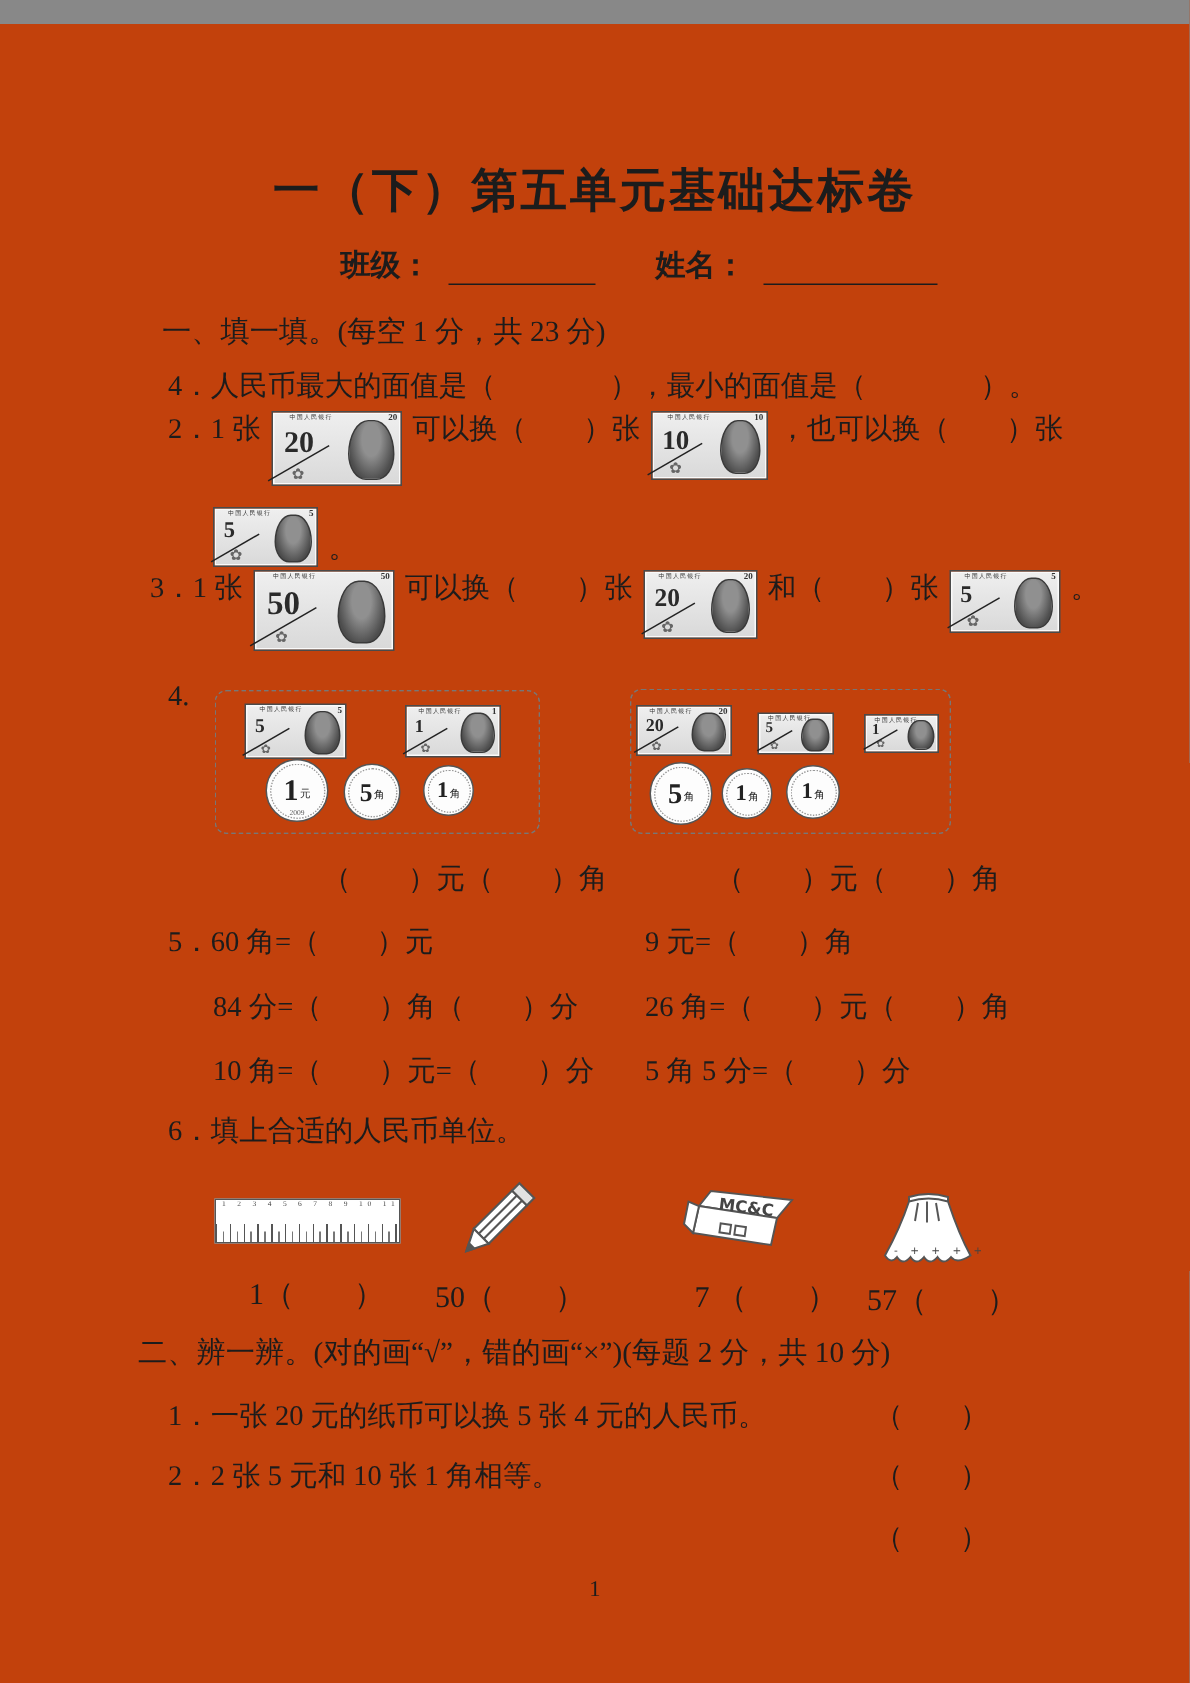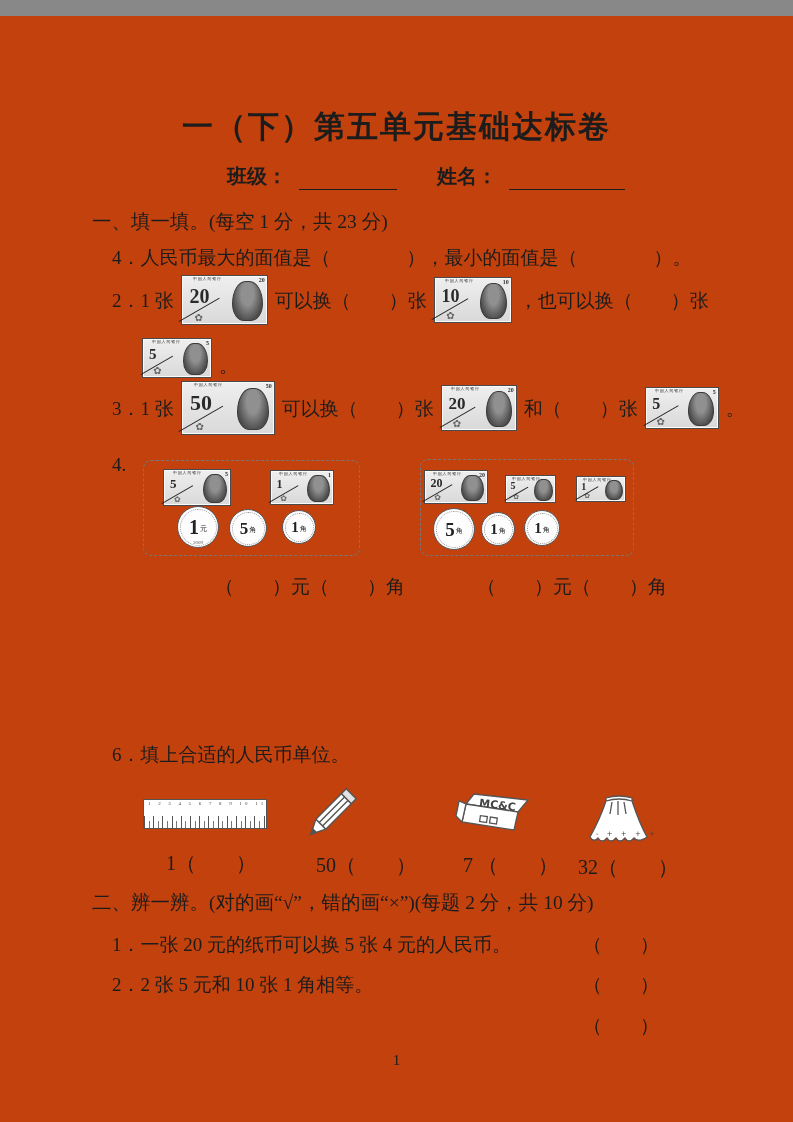--- a/index.html
+++ b/index.html
@@ -1,20 +1,20 @@
 <!DOCTYPE html>
 <html><head>
 <meta charset="utf-8">
 <style>
   html,body{margin:0;padding:0;background:#888;}
   .page{position:relative;width:793px;height:1122px;background:#c2410c;margin:16px auto;
         font-family:"Liberation Serif","DejaVu Serif",serif;color:#1c1c1c;overflow:hidden;}
   .t{white-space:pre;font-size:19px;line-height:25px;}
   .abs{position:absolute;}
-  .row{position:absolute;display:flex;align-items:center;gap:7px;}
+  .row{position:absolute;display:flex;align-items:flex-start;gap:7px;}
   .title{position:absolute;top:90px;left:0;width:100%;text-align:center;
          font-family:"DejaVu Sans","Liberation Sans",sans-serif;font-weight:700;font-size:31px;letter-spacing:2px;}
   .idline{position:absolute;top:147px;left:227px;display:flex;align-items:flex-end;gap:12px;
           font-weight:700;font-size:20px;}
   .uline{display:inline-block;border-bottom:1.6px solid #1c1c1c;height:20px;}
   .sechead{font-size:19.5px;}
   
   .note{position:relative;flex:none;display:inline-block;border:1px solid #4a4a4a;
         background:linear-gradient(180deg,#efefef,#d9d9d9);box-shadow:inset 0 0 0 1px #fafafa;}
   .note .bank{position:absolute;top:0;left:13%;font-size:5px;color:#333;letter-spacing:1px;
@@ -57,21 +57,21 @@
   <div class="title">一（下）第五单元基础达标卷</div>
 
   <div class="idline">
     <span>班级：</span>
     <span class="uline" style="width:98px"></span>
     <span style="width:16px"></span>
     <span>姓名：</span>
     <span class="uline" style="width:116px"></span>
   </div>
 
-  <div class="abs t sechead" style="left:92px;top:193px">一、填一填。(每空 1 分，共 23 分)</div>
+  <div class="abs t sechead" style="left:108px;top:193px">一、填一填。(每空 1 分，共 23 分)</div>
 
   <div class="abs t" style="left:112px;top:229px">4．人民币最大的面值是（　　　　），最小的面值是（　　　　）。</div>
 
   <div class="row" style="left:112px;top:258px;height:52px">
     <span class="t">2．1 张</span>
     <span class="note" style="width:85px;height:48px">
       <span class="bank">中国人民银行</span>
       <span class="num" style="font-size:20px">20</span>
       <span class="emblem">✿</span>
       <span class="face"></span>
@@ -95,21 +95,21 @@
       <span class="bank">中国人民银行</span>
       <span class="num" style="font-size:15px">5</span>
       <span class="emblem">✿</span>
       <span class="face"></span>
       <span class="corner">5</span>
       <span class="slash"></span>
     </span>
     <span class="t">。</span>
   </div>
 
-  <div class="row" style="left:112px;top:364px;height:56px">
+  <div class="row" style="left:100px;top:364px;height:56px">
     <span class="t">3．1 张</span>
     <span class="note" style="width:92px;height:52px">
       <span class="bank">中国人民银行</span>
       <span class="num" style="font-size:22px">50</span>
       <span class="emblem">✿</span>
       <span class="face"></span>
       <span class="corner">50</span>
       <span class="slash"></span>
     </span>
     <span class="t">可以换（　　）张</span>
@@ -200,20 +200,32 @@
     </span>
     <span class="coin abs" style="left:103px;top:50px;width:34px;height:34px">
       <span class="cv" style="font-size:15px">1</span>
         <span class="cu">角</span>
     </span>
   </div>
 
   <div class="abs t" style="left:215px;top:558px">（　　）元（　　）角</div>
   <div class="abs t" style="left:477px;top:558px">（　　）元（　　）角</div>
 
+  <div class="abs" style="left:112px;top:600px;width:580px;position:absolute">
+    <span class="t">5．60 角=（　　）元</span>
+    <span class="t" style="position:absolute;left:318px;top:0">9 元=（　　）角</span>
+  </div>
+  <div class="abs" style="left:142px;top:643px;width:560px;position:absolute">
+    <span class="t">84 分=（　　）角（　　）分</span>
+    <span class="t" style="position:absolute;left:288px;top:0">26 角=（　　）元（　　）角</span>
+  </div>
+  <div class="abs" style="left:142px;top:686px;width:560px;position:absolute">
+    <span class="t">10 角=（　　）元=（　　）分</span>
+    <span class="t" style="position:absolute;left:288px;top:0">5 角 5 分=（　　）分</span>
+  </div>
 
   <div class="abs t" style="left:112px;top:726px">6．填上合适的人民币单位。</div>
 
   <div class="ruler" style="left:143px;top:783px;width:122px;height:28px">
     <div class="nums">1 2 3 4 5 6 7 8 9 10 11 12</div>
     <div class="ticks-min"></div>
     <div class="ticks-maj"></div>
   </div>
 
   <svg class="abs" style="left:293px;top:762px" width="74" height="74" viewBox="0 0 74 74">
@@ -243,23 +255,23 @@
       <path d="M22,8 Q35,4 48,8 L48,12 Q35,8 22,12 Z"></path>
       <path d="M22,11 C17,26 11,38 6,47 Q10,53 14,48 Q18,54 23,48 Q27,54 32,48 Q36,54 41,48 Q45,54 50,48 Q54,53 63,47 C58,38 53,26 48,11 Q35,7 22,11 Z"></path>
       <line x1="28" y1="12" x2="26" y2="24"></line>
       <line x1="34" y1="11" x2="34" y2="25"></line>
       <line x1="40" y1="12" x2="42" y2="24"></line>
     </g>
     <text x="12" y="46" font-size="7" fill="#444" letter-spacing="3" font-family="DejaVu Sans, sans-serif">- + + + + +</text>
   </svg>
 
   <div class="abs t" style="left:166px;top:835px;font-size:20px">1（　　）</div>
-  <div class="abs t" style="left:316px;top:837px;font-size:20px">50（　　）</div>
+  <div class="abs t" style="left:290px;top:837px;font-size:20px">50（　　）</div>
   <div class="abs t" style="left:463px;top:837px;font-size:20px">7 （　　）</div>
-  <div class="abs t" style="left:578px;top:839px;font-size:20px">32（　　）</div>
+  <div class="abs t" style="left:578px;top:839px;font-size:20px">57（　　）</div>
 
   <div class="abs t sechead" style="left:92px;top:874px">二、辨一辨。(对的画“√”，错的画“×”)(每题 2 分，共 10 分)</div>
 
   <div class="s2row" style="top:916px">
     <span class="t">1．一张 20 元的纸币可以换 5 张 4 元的人民币。</span>
     <span class="t blank">（　　）</span>
   </div>
   <div class="s2row" style="top:956px">
     <span class="t">2．2 张 5 元和 10 张 1 角相等。</span>
     <span class="t blank">（　　）</span>

